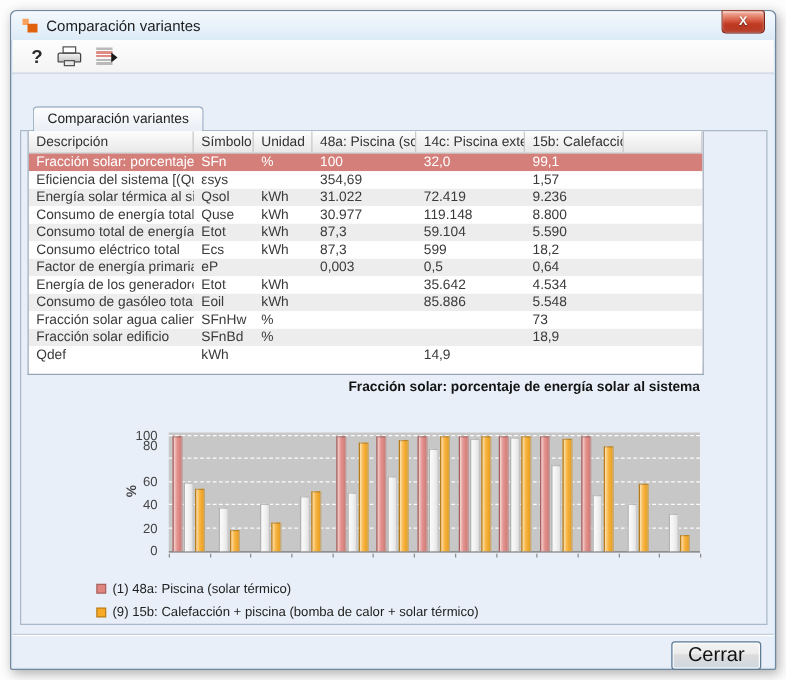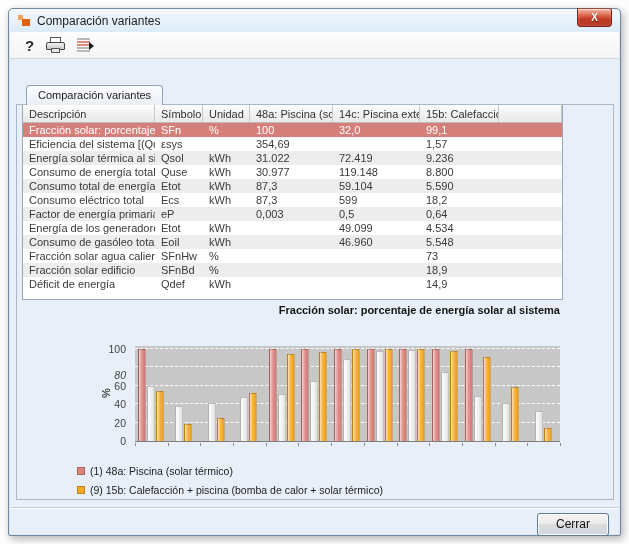--- a/index.html
+++ b/index.html
@@ -119,21 +119,21 @@
   .legend-item { display:flex; align-items:center; margin-right:14px; white-space:nowrap; }
   .swatch { width:8px; height:8px; margin-right:5px; border:1px solid rgba(0,0,0,.25); }
 
   
   .separator { position:absolute; left:0; right:0; top:447px; height:2px;
     border-top:1px solid #c3cfdd; border-bottom:1px solid #ffffff; }
   .close-dialog-btn {
     position:absolute; right:10px; top:453px; width:72px; height:23px;
     background:linear-gradient(#f4f4f4,#ebebeb 45%,#dcdcdc 46%,#cfd8e2);
     border:1px solid #5e7b94; border-radius:3px;
-    font-size:12px; color:#111; text-align:center; line-height:21px;
+    font-size:16px; color:#111; text-align:center; line-height:21px;
     box-shadow: inset 0 0 0 1px rgba(255,255,255,.85);
     cursor:default;
   }
 </style>
 </head>
 <body>
 
 <div class="window">
 
   <div class="titlebar">
@@ -236,30 +236,30 @@
               <div class="tcell">0,003</div>
               <div class="tcell">0,5</div>
               <div class="tcell">0,64</div>
               <div class="tcell"></div>
             </div>
             <div class="trow even">
               <div class="tcell">Energía de los generadores de c...</div>
               <div class="tcell">Etot</div>
               <div class="tcell">kWh</div>
               <div class="tcell"></div>
-              <div class="tcell">49.099</div>
+              <div class="tcell">35.642</div>
               <div class="tcell">4.534</div>
               <div class="tcell"></div>
             </div>
             <div class="trow odd">
               <div class="tcell">Consumo de gasóleo total</div>
               <div class="tcell">Eoil</div>
               <div class="tcell">kWh</div>
               <div class="tcell"></div>
-              <div class="tcell">46.960</div>
+              <div class="tcell">85.886</div>
               <div class="tcell">5.548</div>
               <div class="tcell"></div>
             </div>
             <div class="trow even">
               <div class="tcell">Fracción solar agua caliente san...</div>
               <div class="tcell">SFnHw</div>
               <div class="tcell">%</div>
               <div class="tcell"></div>
               <div class="tcell"></div>
               <div class="tcell">73</div>
@@ -268,39 +268,38 @@
             <div class="trow odd">
               <div class="tcell">Fracción solar edificio</div>
               <div class="tcell">SFnBd</div>
               <div class="tcell">%</div>
               <div class="tcell"></div>
               <div class="tcell"></div>
               <div class="tcell">18,9</div>
               <div class="tcell"></div>
             </div>
             <div class="trow even">
-              <div class="tcell">Déficit de energía</div>
               <div class="tcell">Qdef</div>
               <div class="tcell">kWh</div>
               <div class="tcell"></div>
               <div class="tcell"></div>
               <div class="tcell">14,9</div>
               <div class="tcell"></div>
             </div>
           </div>
       </div>
 
       <div class="chart-title">Fracción solar: porcentaje de energía solar al sistema</div>
       <div class="y-label">%</div>
       <div class="y-axis" id="yaxis">
           <div class="y-tick" style="bottom: -5px;">0</div>
           <div class="y-tick" style="bottom: 13.4px;">20</div>
           <div class="y-tick" style="bottom: 31.8px;">40</div>
           <div class="y-tick" style="bottom: 50.2px;">60</div>
-          <div class="y-tick" style="bottom: 61px; font-style: italic;">80</div>
+          <div class="y-tick" style="bottom: 79px;">80</div>
           <div class="y-tick" style="bottom: 87px;">100</div>
         </div>
       <div class="plot" id="plot">
           <div class="gridline" style="bottom: 18.4px;"></div>
           <div class="gridline" style="bottom: 36.8px;"></div>
           <div class="gridline" style="bottom: 55.2px;"></div>
           <div class="gridline" style="bottom: 73.6px;"></div>
           <div class="gridline" style="bottom: 92px;"></div>
           <div class="bar-group">
             <div class="bar" style="height: 92px; background-color: rgb(224, 132, 127);"></div>

